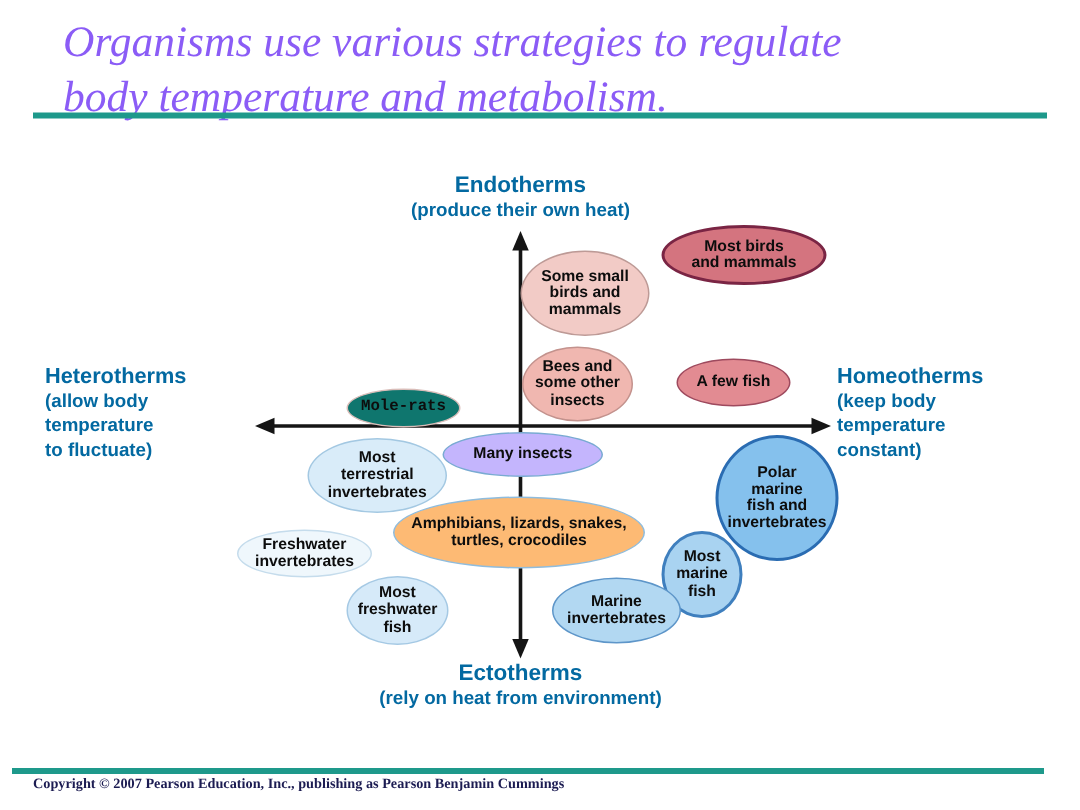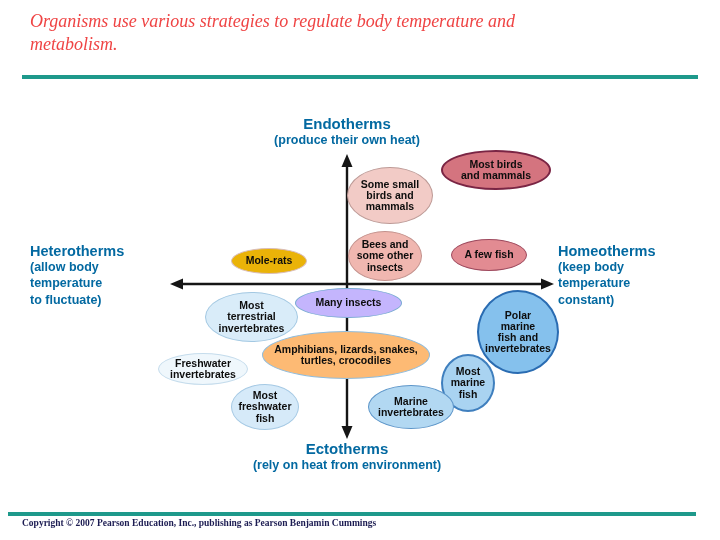--- a/index.html
+++ b/index.html
@@ -1,22 +1,22 @@
 <!DOCTYPE html>
 <html><head>
 <meta charset="utf-8">
 <style>
   html,body{margin:0;padding:0;background:#fff;}
   .slide{position:relative;width:720px;height:540px;background:#ffffff;overflow:hidden;
          font-family:"Liberation Sans",sans-serif;}
 
   
-  .title{position:absolute;left:30px;top:10px;width:575px;
+  .title{position:absolute;left:42px;top:10px;width:575px;
          font-family:"Liberation Serif",serif;font-style:italic;
-         font-size:18px;line-height:1.28;color:#ef4444;}
+         font-size:29px;line-height:1.28;color:#8b5cf6;}
   .rule{position:absolute;height:4px;background:#1e998b;}
   .rule-top{left:22px;top:75px;width:676px;}
   .rule-bottom{left:8px;top:512px;width:688px;}
   .copyright{position:absolute;left:22px;top:518px;
              font-family:"Liberation Serif",serif;font-weight:bold;
              font-size:9.5px;color:#1c1c52;}
 
   
   .axes{position:absolute;left:0;top:0;width:720px;height:540px;}
 
@@ -27,21 +27,21 @@
   .ax-top{left:237px;top:115px;width:220px;text-align:center;}
   .ax-bottom{left:222px;top:440px;width:250px;text-align:center;}
   .ax-left{left:30px;top:243px;width:140px;text-align:left;}
   .ax-right{left:558px;top:243px;width:150px;text-align:left;}
   .ax-left .nm,.ax-right .nm{font-size:14.5px;}
 
   
   .grp{position:absolute;border-radius:50%;display:flex;align-items:center;justify-content:center;
        text-align:center;font-weight:bold;font-size:10.5px;line-height:1.07;color:#0d0d0d;
        white-space:pre-line;box-sizing:border-box;}
-  .g-molerats      {left:231px;top:248px;width:76px; height:26px; background:#eab308;border:1.5px solid #d9bdb9;}
+  .g-molerats      {left:231px;top:259px;width:76px; height:26px; background:#0f766e;border:1.5px solid #d9bdb9;font-family:Liberation Mono, monospace;}
   .g-somesmall     {left:347px;top:167px;width:86px; height:57px; background:#f2cbc6;border:1.5px solid #bd9a96;}
   .g-bees          {left:348px;top:231px;width:74px; height:50px; background:#f0b7b0;border:1.5px solid #c3928d;}
   .g-mostbirds     {left:441px;top:150px;width:110px;height:40px; background:#d4747f;border:2px solid #7a2544;}
   .g-afewfish      {left:451px;top:239px;width:76px; height:32px; background:#e28b92;border:1.5px solid #9e4a5e;}
   .g-terrestrial   {left:205px;top:292px;width:93px; height:50px; background:#d9ecf9;border:1.5px solid #a3c8e2;}
   .g-manyinsects   {left:295px;top:288px;width:107px;height:30px; background:#c4b5fd;border:1.5px solid #79abd2;}
   .g-freshinv      {left:158px;top:353px;width:90px; height:32px; background:#eff7fc;border:1.5px solid #c5dcec;}
   .g-amphibians    {left:262px;top:331px;width:168px;height:48px; background:#fdba74;border:1.5px solid #8fbcdd;}
   .g-freshfish     {left:231px;top:384px;width:68px; height:46px; background:#d6eaf9;border:1.5px solid #a5c9e4;}
   .g-polar         {left:477px;top:290px;width:82px; height:84px; background:#85c1ed;border:2.2px solid #2a6cb2;}

